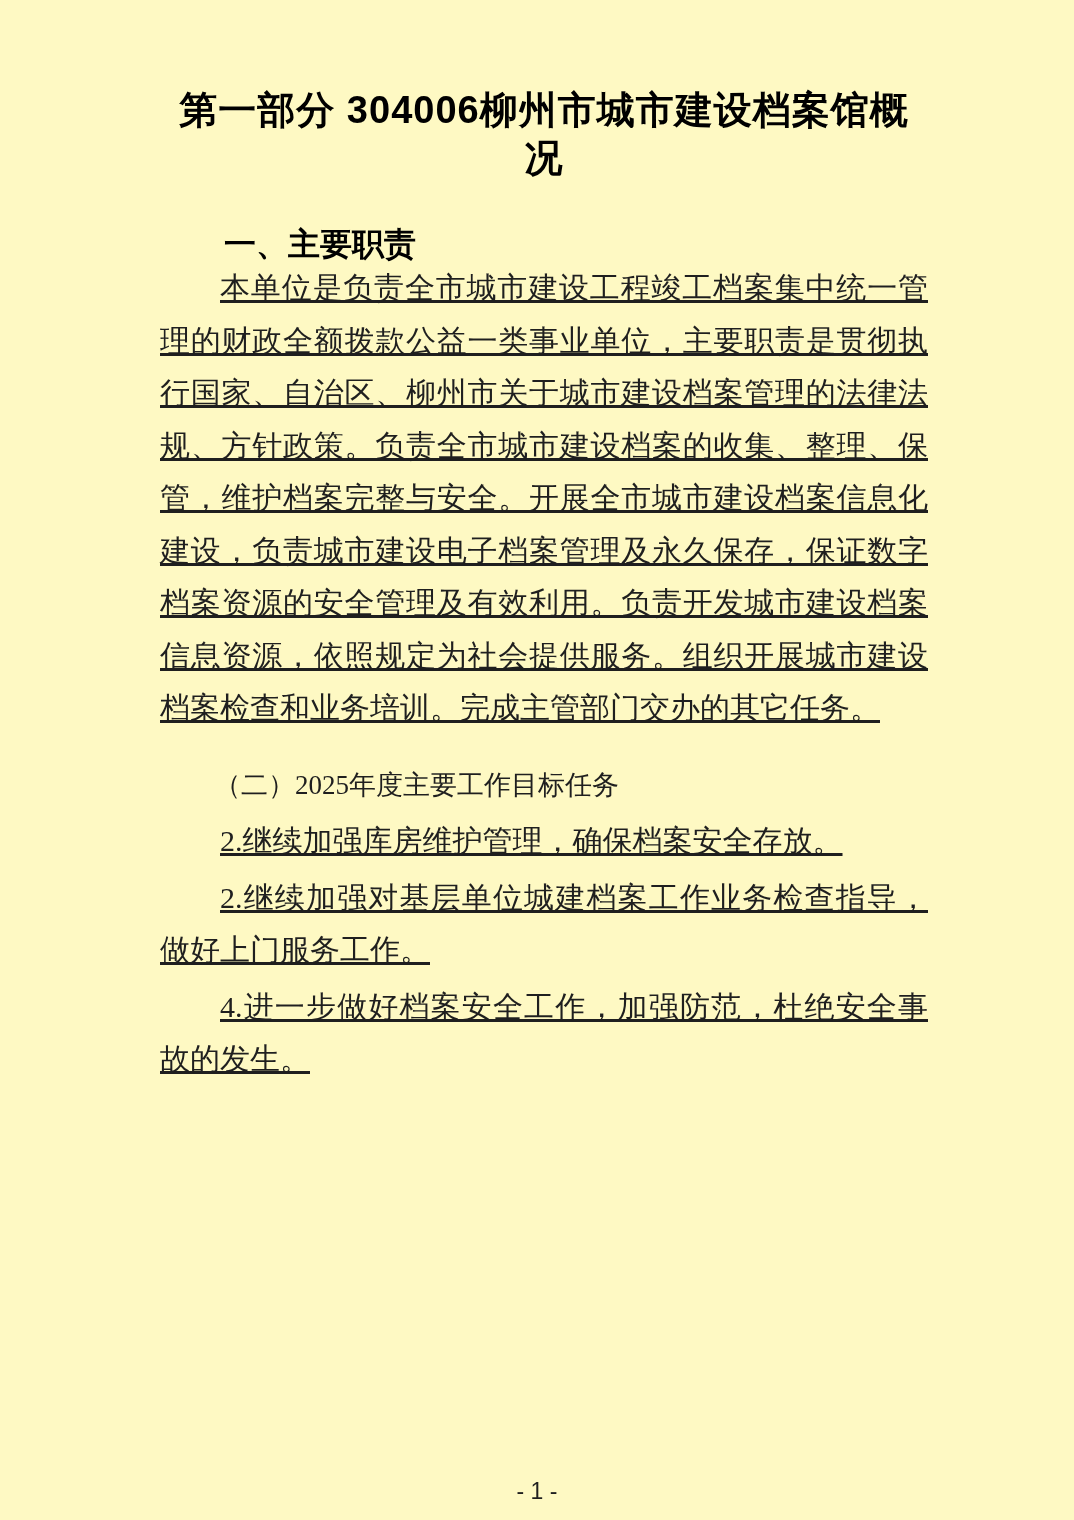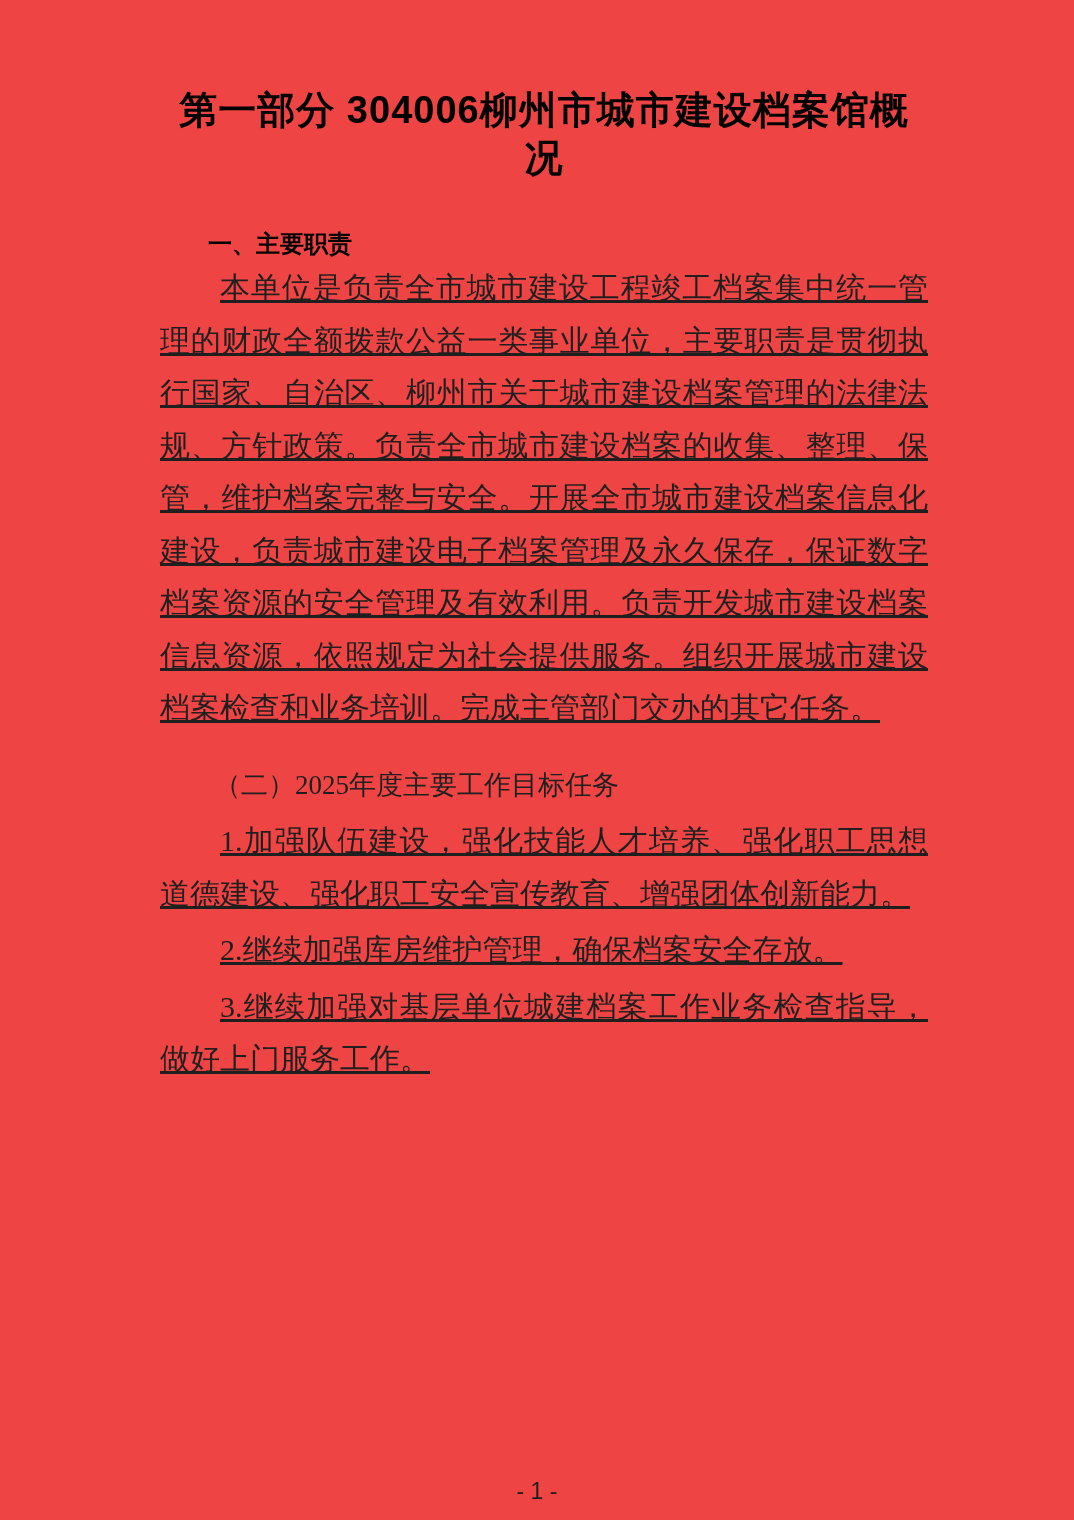--- a/index.html
+++ b/index.html
@@ -5,21 +5,21 @@
   html, body {
     margin: 0;
     padding: 0;
     background: #ffffff;
   }
   .doc-page {
     position: relative;
     width: 1074px;
     height: 1520px;
     margin: 0 auto;
-    background: #ef4444;
+    background: #fef9c3;
     box-sizing: border-box;
     padding: 86px 146px 0 160px;
     overflow: hidden;
     color: #1f1f1f;
     font-family: "Liberation Serif", "DejaVu Serif", serif;
   }
   .doc-title {
     margin: 0;
     color: #000000;
     font-family: "Liberation Sans", "DejaVu Sans", sans-serif;
@@ -27,21 +27,21 @@
     font-size: 38px;
     line-height: 48px;
     text-align: center;
     letter-spacing: 1px;
   }
   .section-heading {
     margin: 44px 0 0 0;
     color: #000000;
     font-family: "Liberation Sans", "DejaVu Sans", sans-serif;
     font-weight: bold;
-    font-size: 24px;
+    font-size: 32px;
     line-height: 36px;
     text-indent: 2em;
   }
   .sub-heading {
     margin: 24px 0 0 0;
     font-size: 27px;
     line-height: 52.5px;
     text-indent: 2em;
     font-weight: normal;
   }
@@ -77,22 +77,22 @@
   <h1 class="doc-title">第一部分 304006柳州市城市建设档案馆概况</h1>
 
   <h2 class="section-heading">一、主要职责</h2>
 
 
   <p class="body-para">本单位是负责全市城市建设工程竣工档案集中统一管理的财政全额拨款公益一类事业单位，主要职责是贯彻执行国家、自治区、柳州市关于城市建设档案管理的法律法规、方针政策。负责全市城市建设档案的收集、整理、保管，维护档案完整与安全。开展全市城市建设档案信息化建设，负责城市建设电子档案管理及永久保存，保证数字档案资源的安全管理及有效利用。负责开发城市建设档案信息资源，依照规定为社会提供服务。组织开展城市建设档案检查和业务培训。完成主管部门交办的其它任务。</p>
 
   <p class="sub-heading">（二）2025年度主要工作目标任务</p>
 
 
-  <p class="body-para list-para">1.加强队伍建设，强化技能人才培养、强化职工思想道德建设、强化职工安全宣传教育、增强团体创新能力。</p>
 
   <p class="body-para list-para">2.继续加强库房维护管理，确保档案安全存放。</p>
 
-  <p class="body-para list-para">3.继续加强对基层单位城建档案工作业务检查指导，做好上门服务工作。</p>
+  <p class="body-para list-para">2.继续加强对基层单位城建档案工作业务检查指导，做好上门服务工作。</p>
 
+  <p class="body-para list-para">4.进一步做好档案安全工作，加强防范，杜绝安全事故的发生。</p>
 
   <div class="page-footer">- 1 -</div>
 
 </div>
 
 </body></html>

